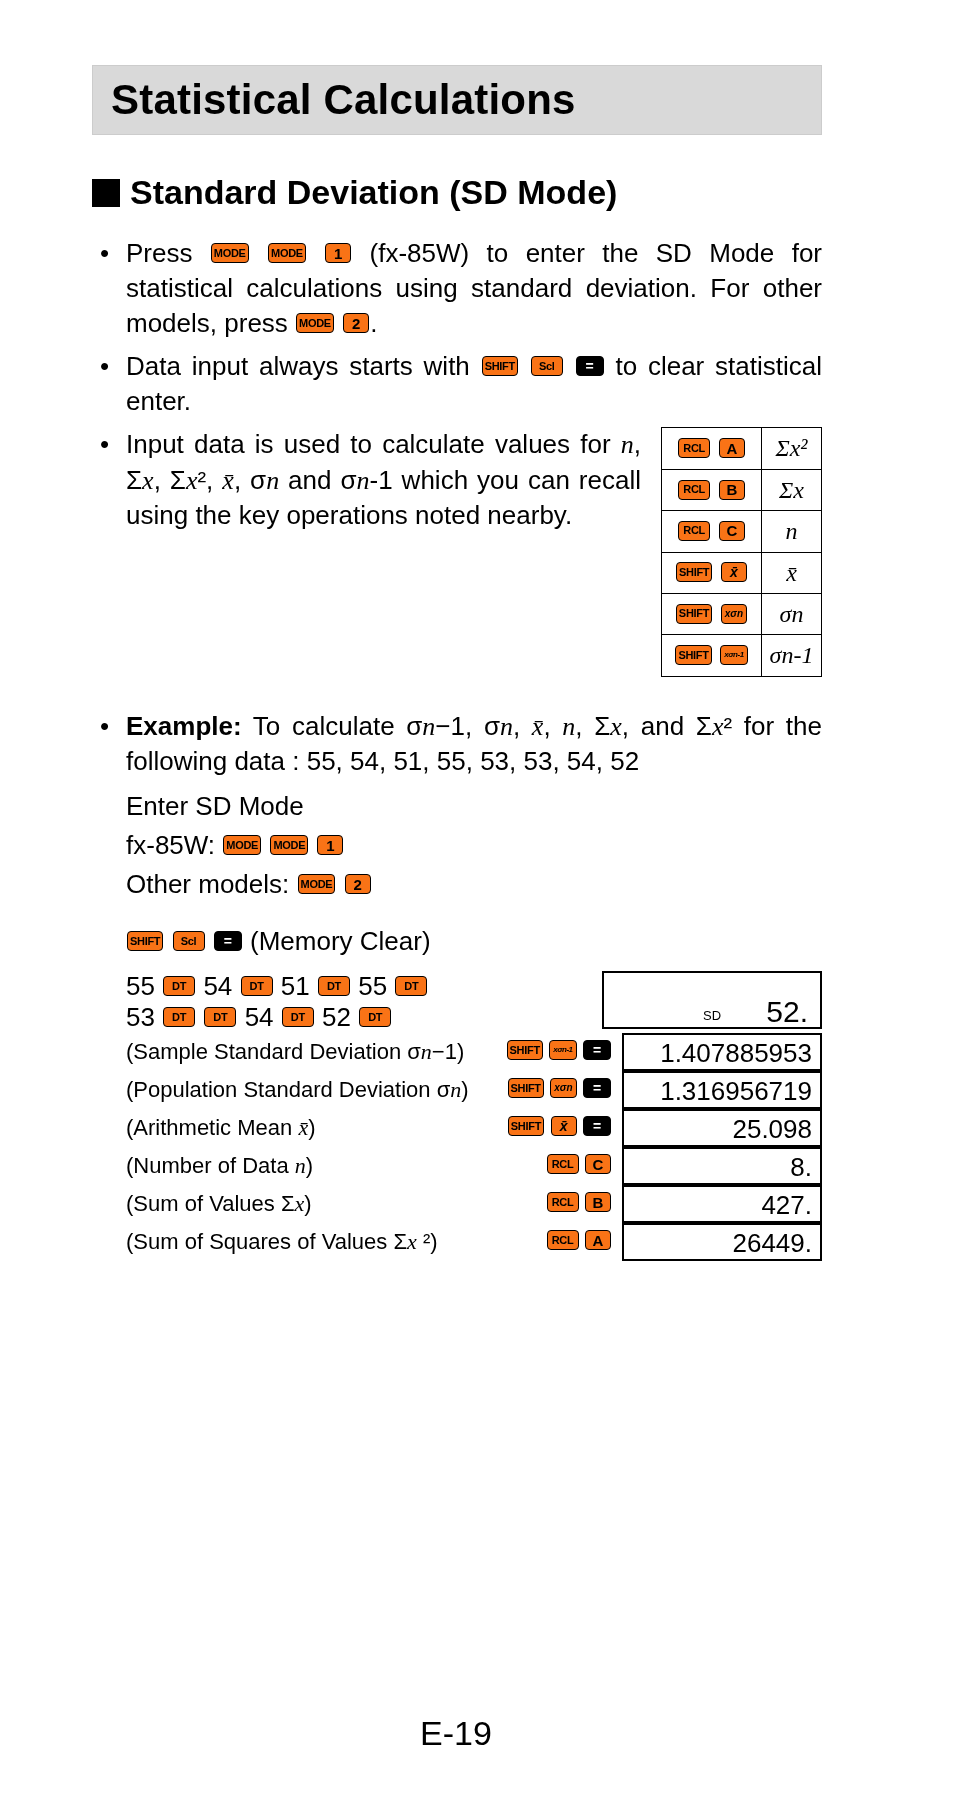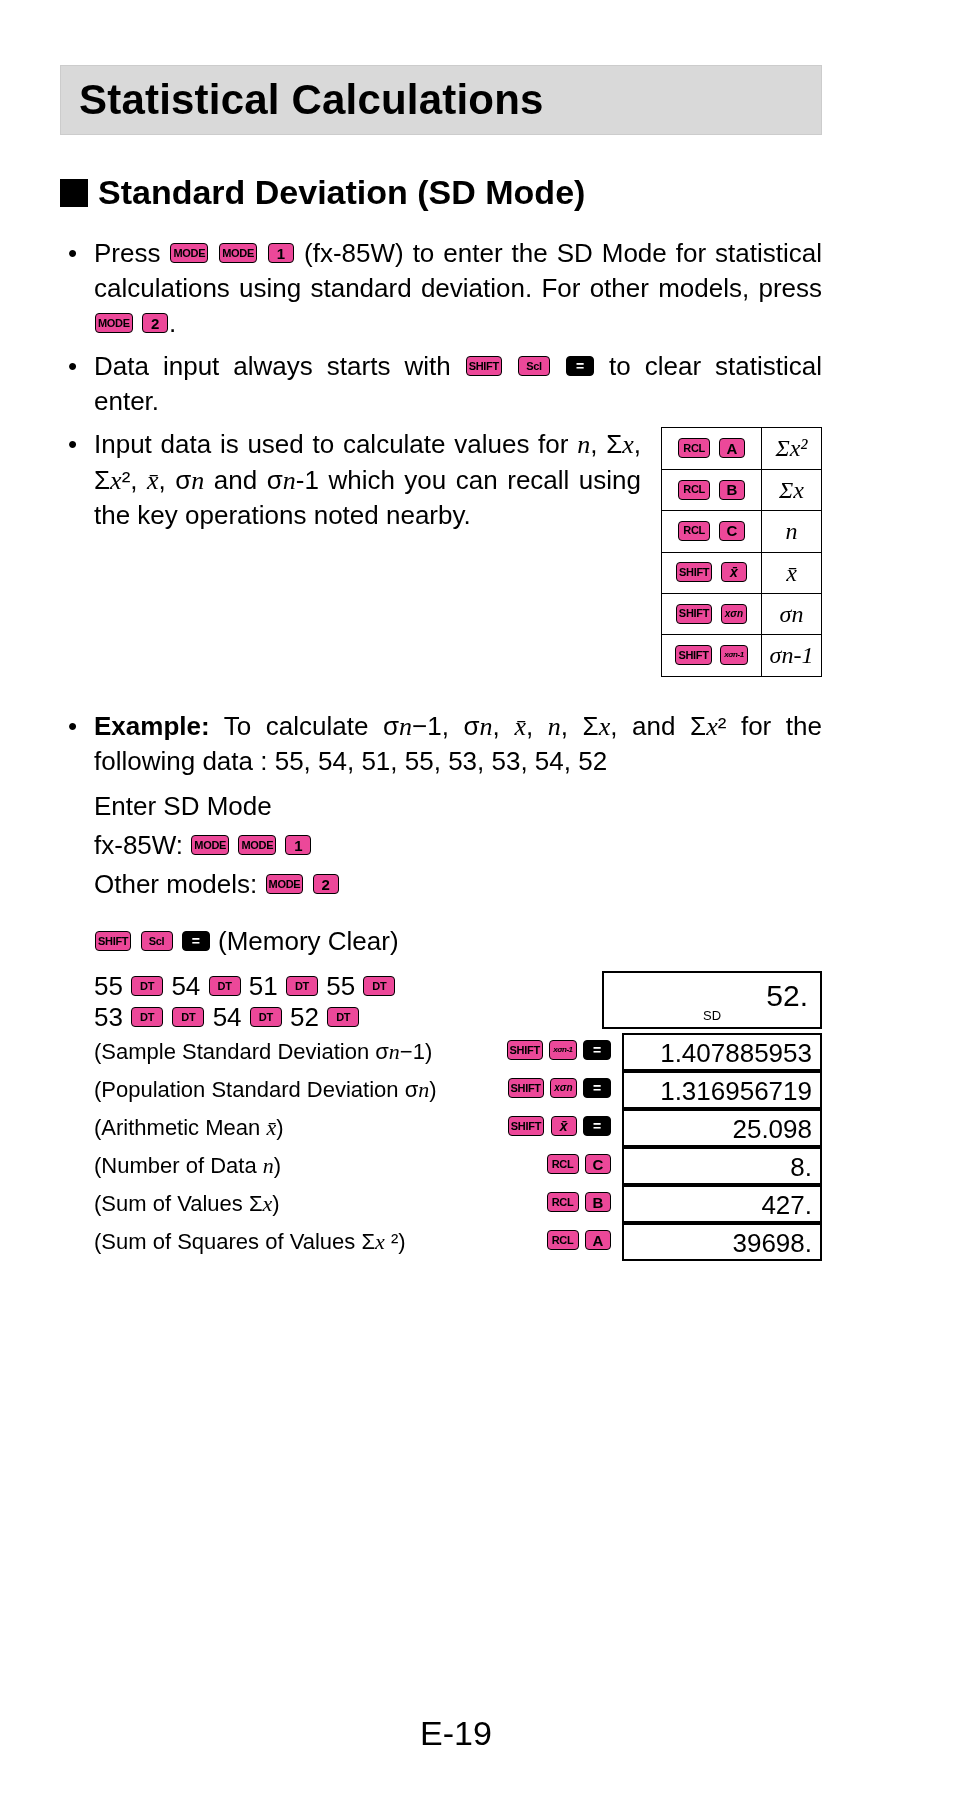--- a/index.html
+++ b/index.html
@@ -6,21 +6,21 @@
   html, body {
     margin: 0;
     padding: 0;
     background: #fff;
     font-family: Arial, Helvetica, sans-serif;
     color: #000;
   }
   .page {
     width: 882px;
     min-height: 1808px;
-    padding: 65px 60px 50px 60px;
+    padding: 65px 60px 50px 92px;
     position: relative;
   }
   .title-bar {
     background: #d9d9d9;
     padding: 10px 18px;
     border: 1px solid #ccc;
   }
   .title-bar h1 {
     margin: 0;
     font-size: 42px;
@@ -71,21 +71,21 @@
     justify-content: center;
     vertical-align: middle;
     border: 1.5px solid #000;
     border-radius: 4px;
     font-size: 13px;
     font-weight: 700;
     font-family: Arial, sans-serif;
     padding: 1px 3px;
     min-width: 30px;
     height: 20px;
-    background: #ec4899;
+    background: #f97316;
     margin: 0 1px;
     line-height: 1;
     position: relative;
     top: -2px;
   }
   .key-num {
     min-width: 26px;
     font-size: 15px;
   }
   .key-exe {
@@ -155,21 +155,21 @@
   }
   .result-display-tall {
     flex: 0 0 220px;
     height: 58px;
     border: 2.5px solid #000;
     font-size: 30px;
     text-align: right;
     padding: 4px 10px;
     position: relative;
   }
-  .result-display-tall .val { position: absolute; right: 12px; top: 6px; }
+  .result-display-tall .val { position: absolute; right: 12px; top: 22px; }
   .result-display-tall .sd-tag {
     position: absolute; left:50%; bottom: 4px; transform: translateX(-50%);
     font-size: 13px;
   }
   .long-entry {
     display:flex; align-items:flex-start; margin-left:34px; margin-top:10px;
   }
   .long-entry-left { flex:1 1 auto; font-size:26px; text-align:left; padding-right:10px;}
   .page-num {
     position: absolute;
@@ -361,17 +361,17 @@
     </div>
     <div class="result-display">427.</div>
   </div>
 
   <div class="result-line">
     <div class="result-label">(Sum of Squares of Values Σ<span class="serif-i">x</span> ²)</div>
     <div class="result-keys">
       <span class="key key-label">RCL</span>
       <span class="key key-num">A</span>
     </div>
-    <div class="result-display">39698.</div>
+    <div class="result-display">26449.</div>
   </div>
 
   <div class="page-num">E-19</div>
 </div>
 
 </body></html>

